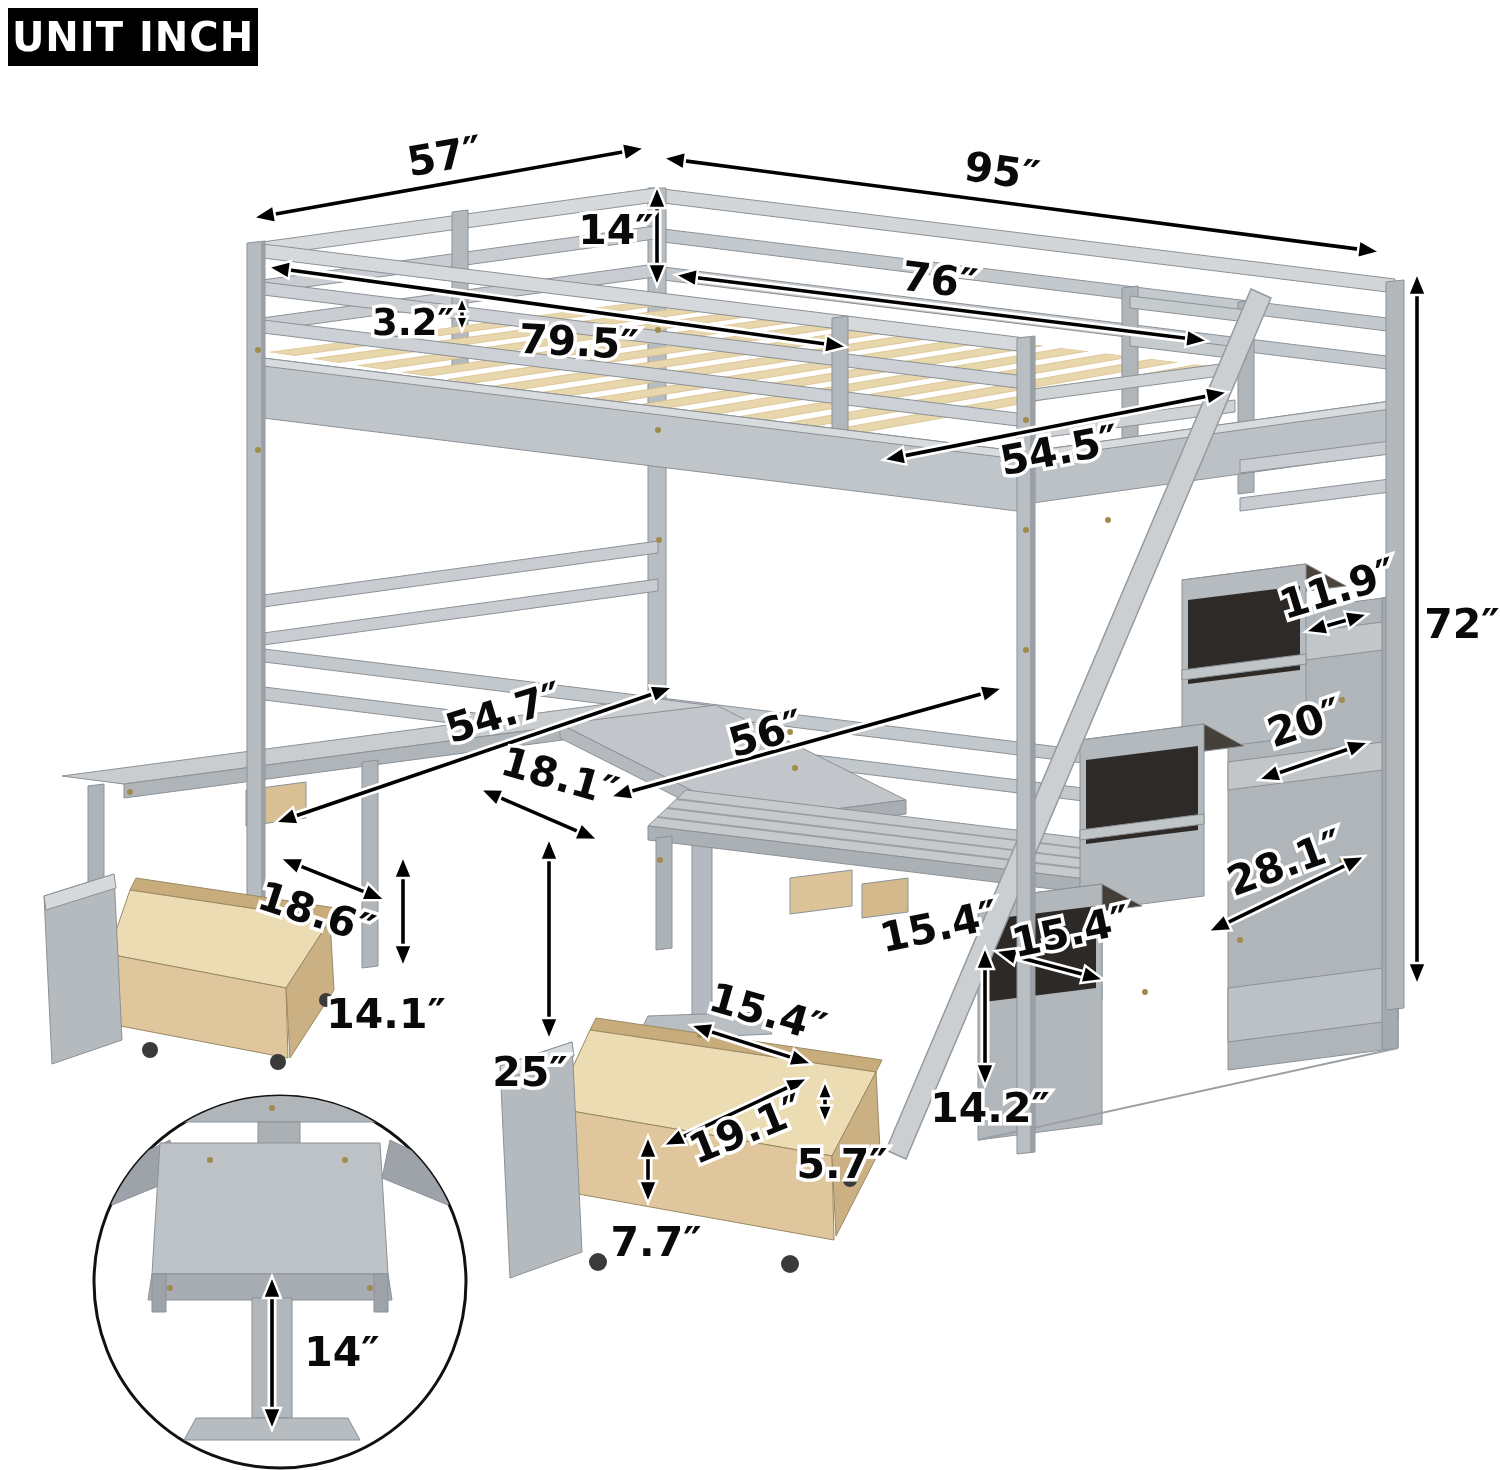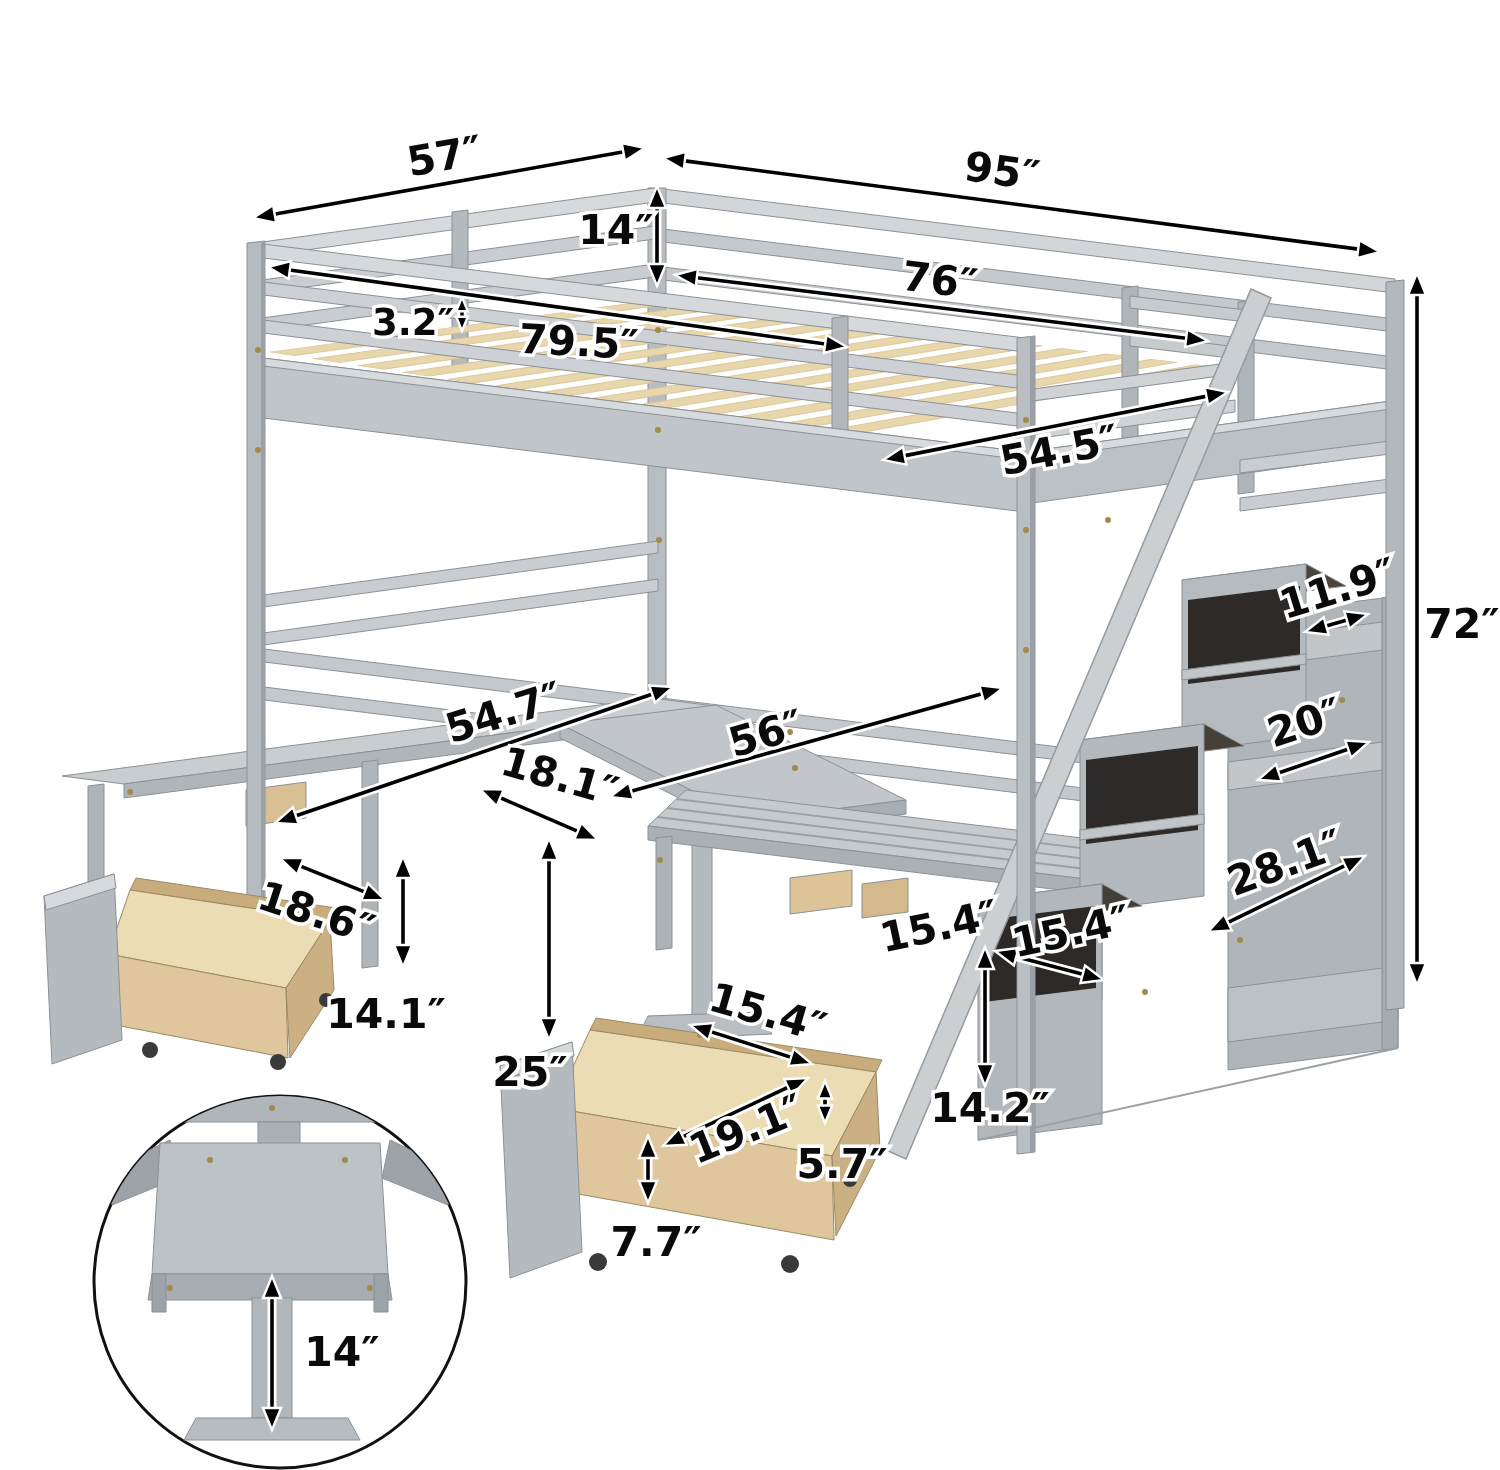--- a/index.html
+++ b/index.html
@@ -10,20 +10,21 @@
          display:flex;align-items:center;justify-content:center;}
   svg text.dim{font-family:"DejaVu Sans","Liberation Sans",sans-serif;font-weight:bold;
          font-size:41px;fill:#0a0a0a;stroke:#ffffff;stroke-width:7px;paint-order:stroke;
          text-anchor:middle;}
   svg text.dim.small{font-size:37px;}
 </style>
 </head>
 <body>
 
 <div class="stage">
+  <div class="unit-badge">UNIT INCH</div>
 
   <svg id="scene" width="1500" height="1470" viewBox="0 0 1500 1470">
     <defs>
       <clipPath id="slatClip">
           <polygon points="268,352 660,299 1242,370 852,441"></polygon>
         </clipPath>
       <clipPath id="circClip">
           <circle cx="280" cy="1282" r="186"></circle>
         </clipPath>
     </defs>

